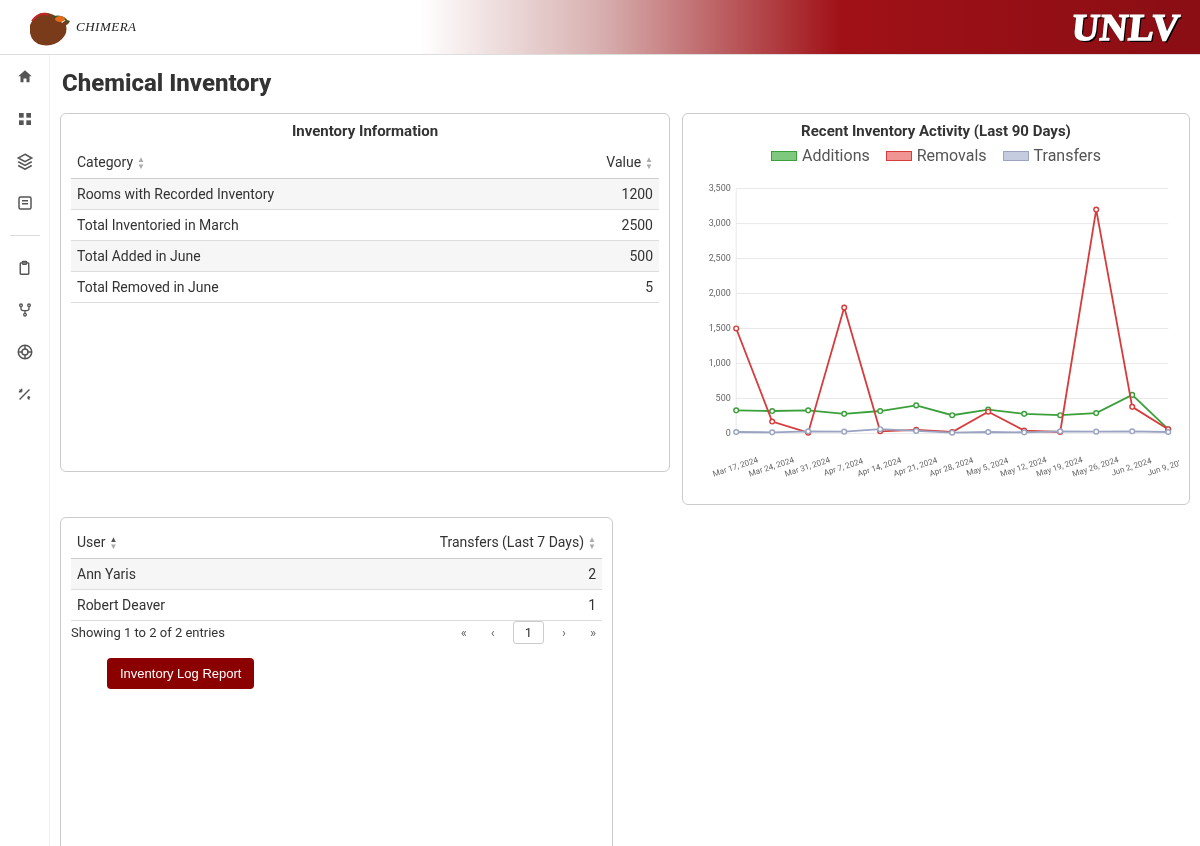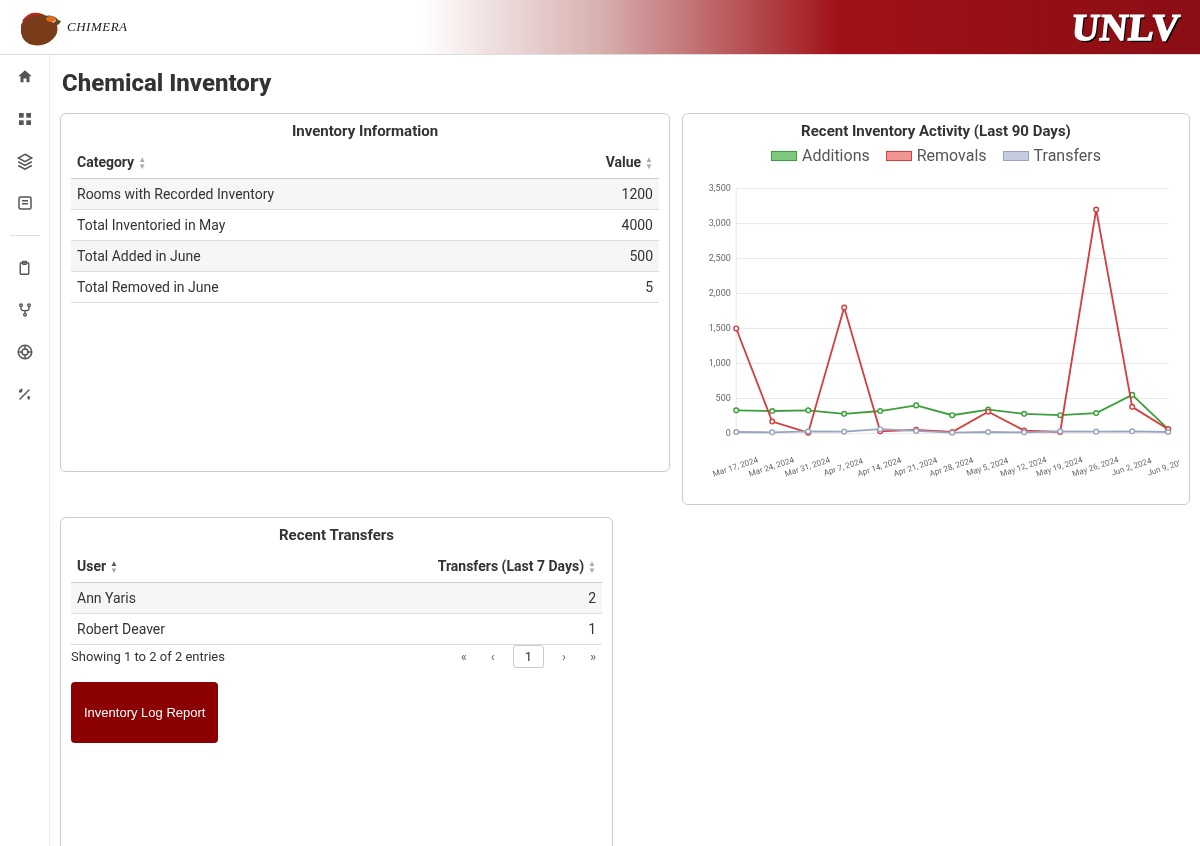--- a/index.html
+++ b/index.html
@@ -9,21 +9,21 @@
       color: #333;
       font-size: 14px;
     }
     .topbar {
       height: 55px;
       background: linear-gradient(90deg, #fff 0%, #fff 35%, #d8b0b0 50%, #a01117 70%, #8a0e14 100%);
       border-bottom: 1px solid #ddd;
       display: flex;
       align-items: center;
       justify-content: space-between;
-      padding: 0 20px 0 15px;
+      padding: 0 20px 0 24px;
     }
     .logo-left {
       display:flex; align-items:center; gap:4px;
       font-family: serif;
       font-style: italic;
       font-weight: 400;
       color: #222;
     }
     .logo-beast {
       width: 48px; height: 44px; position: relative;
@@ -88,21 +88,21 @@
       font-weight: 700;
       font-size: 15px;
       margin-bottom: 6px;
     }
     table.data {
       width: 100%;
       border-collapse: collapse;
     }
     table.data th {
       text-align: left;
-      font-weight: 700;
+      font-weight: 400;
       padding: 8px 6px;
       border-bottom: 1px solid #ccc;
       position: relative;
     }
     table.data th.right { text-align: right; }
     table.data td {
       padding: 7px 6px;
       border-bottom: 1px solid #ddd;
     }
     table.data td.right { text-align: right; }
@@ -124,24 +124,25 @@
     .pager { display:flex; gap:12px; align-items:center; }
     .pager span { cursor:pointer; color:#666; padding: 3px 6px; }
     .pager .pagenum {
       border:1px solid #ccc; border-radius:3px; padding:3px 11px; color:#333;
     }
     .btn-primary {
       margin-top: 14px;
       background: #8b0000;
       color:#fff;
       border:none;
-      padding: 23px 13px;
+      padding: 8px 13px;
       border-radius:4px;
       font-size:13px;
       cursor:pointer;
+      margin-left:36px;
     }
     .legend {
       display:flex; justify-content:center; gap:16px; font-size:16px; color:#555; margin-bottom:4px;
     }
     .legend-item { display:flex; align-items:center; gap:5px; }
     .swatch { width:26px; height:10px; border:1px solid; }
     .chart-svg { width: 100%; height: 320px; }
     .grid-line { stroke:#e5e5e5; stroke-width:1; }
     .axis-label { font-size:10px; fill:#666; }
     .xaxis-label { font-size:9px; fill:#666; }
@@ -236,22 +237,22 @@
               <th><span>Category</span><span class="sort-icon"><span class="up">▲</span><span class="down">▼</span></span></th>
               <th class="right"><span>Value</span><span class="sort-icon"><span class="up">▲</span><span class="down">▼</span></span></th>
             </tr>
           </thead>
           <tbody id="inv-body">
               <tr>
                 <td>Rooms with Recorded Inventory</td>
                 <td class="right">1200</td>
               </tr>
               <tr>
-                <td>Total Inventoried in May</td>
-                <td class="right">4000</td>
+                <td>Total Inventoried in March</td>
+                <td class="right">2500</td>
               </tr>
               <tr>
                 <td>Total Added in June</td>
                 <td class="right">500</td>
               </tr>
               <tr>
                 <td>Total Removed in June</td>
                 <td class="right">5</td>
               </tr>
             </tbody>
@@ -347,21 +348,20 @@
             <circle cx="448" cy="274.0571428571429" r="2.6" fill="#fff" stroke="#9aa4c2" stroke-width="1.6"></circle>
             <circle cx="488" cy="273.66857142857145" r="2.6" fill="#fff" stroke="#9aa4c2" stroke-width="1.6"></circle>
             <circle cx="528" cy="274.4457142857143" r="2.6" fill="#fff" stroke="#9aa4c2" stroke-width="1.6"></circle>
           </svg>
       </div>
     </div>
 
     <div class="cards-row2">
 
       <div class="card card-transfers">
-        <div class="card-title">Recent Transfers</div>
         <table class="data">
           <thead>
             <tr>
               <th style="width:30%"><span>User</span><span class="sort-icon asc"><span class="up">▲</span><span class="down">▼</span></span></th>
               <th class="right"><span>Transfers (Last 7 Days)</span><span class="sort-icon"><span class="up">▲</span><span class="down">▼</span></span></th>
             </tr>
           </thead>
           <tbody id="tr-body">
               <tr>
                 <td>Ann Yaris</td>

